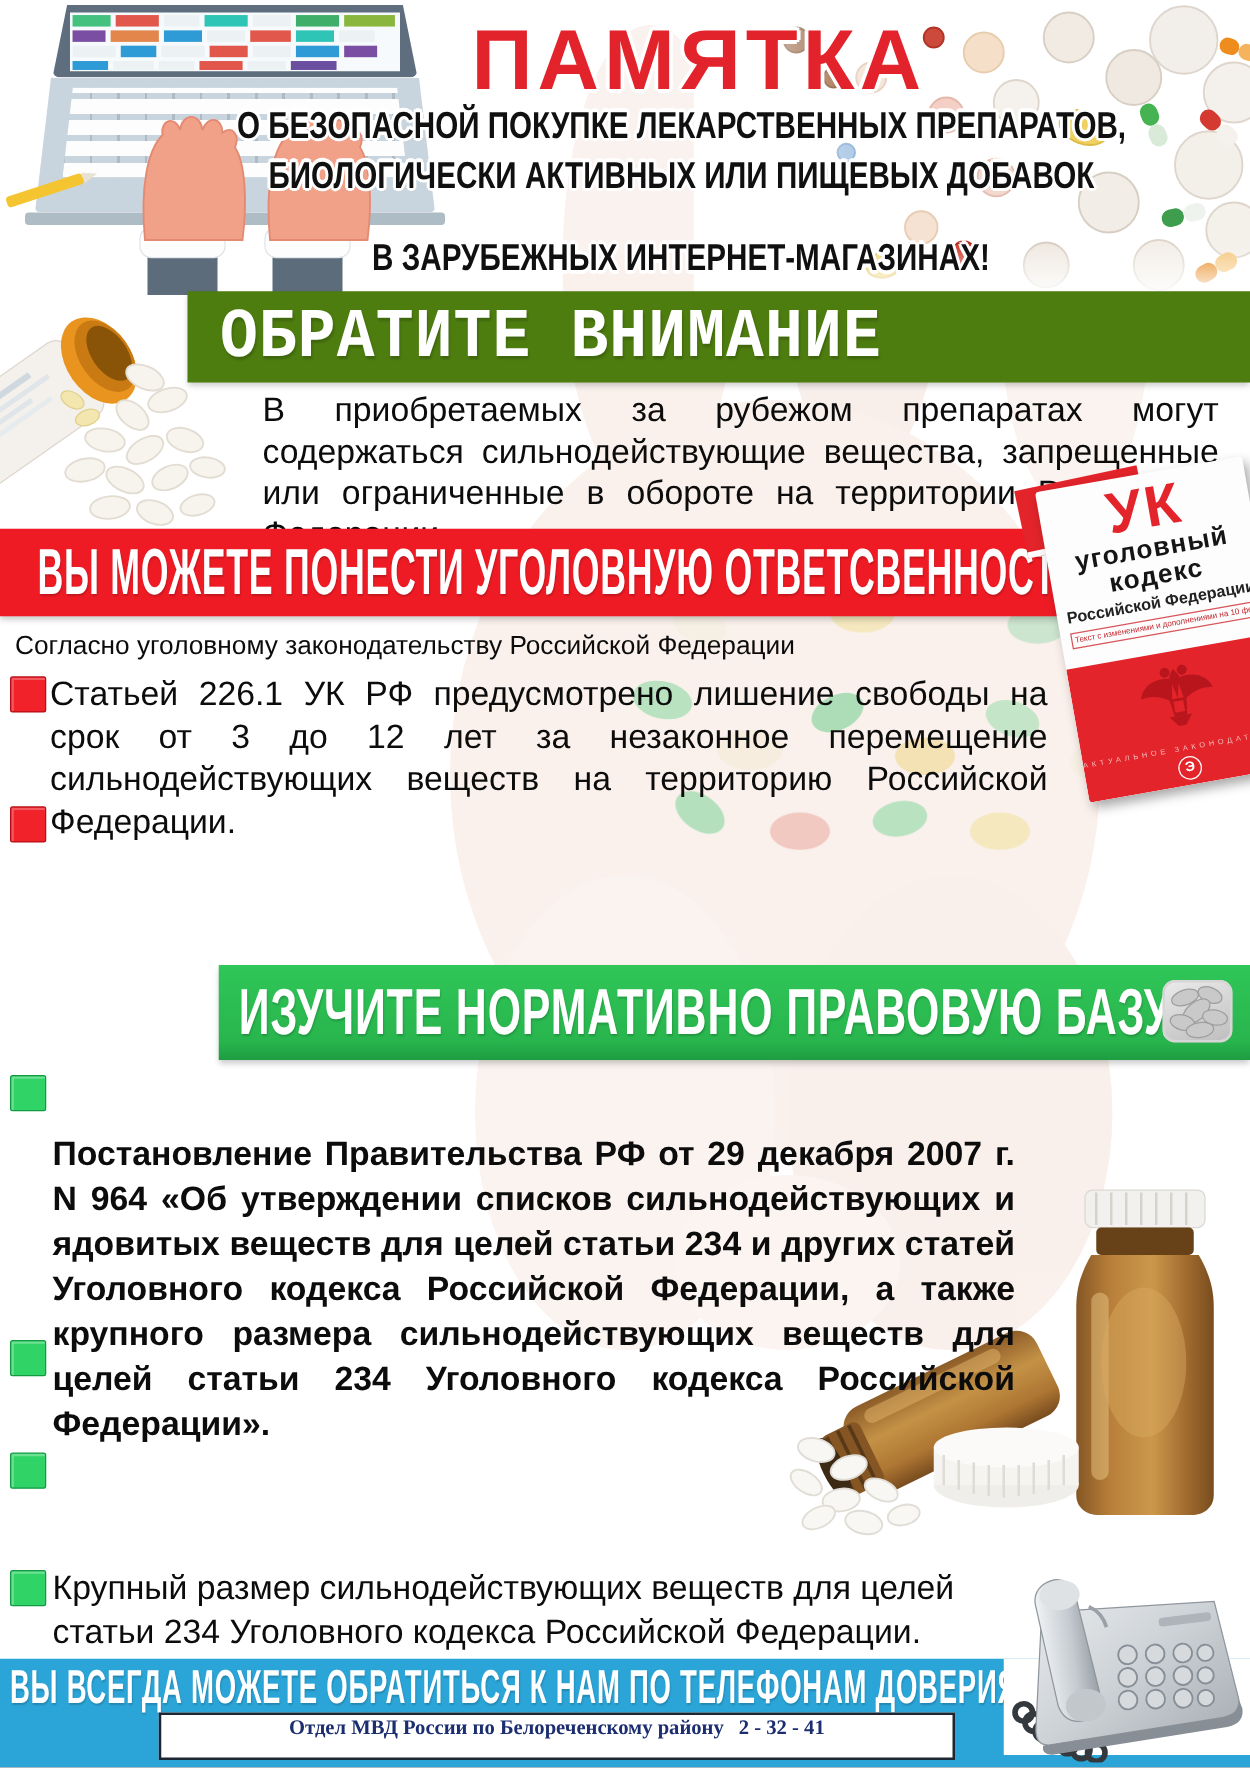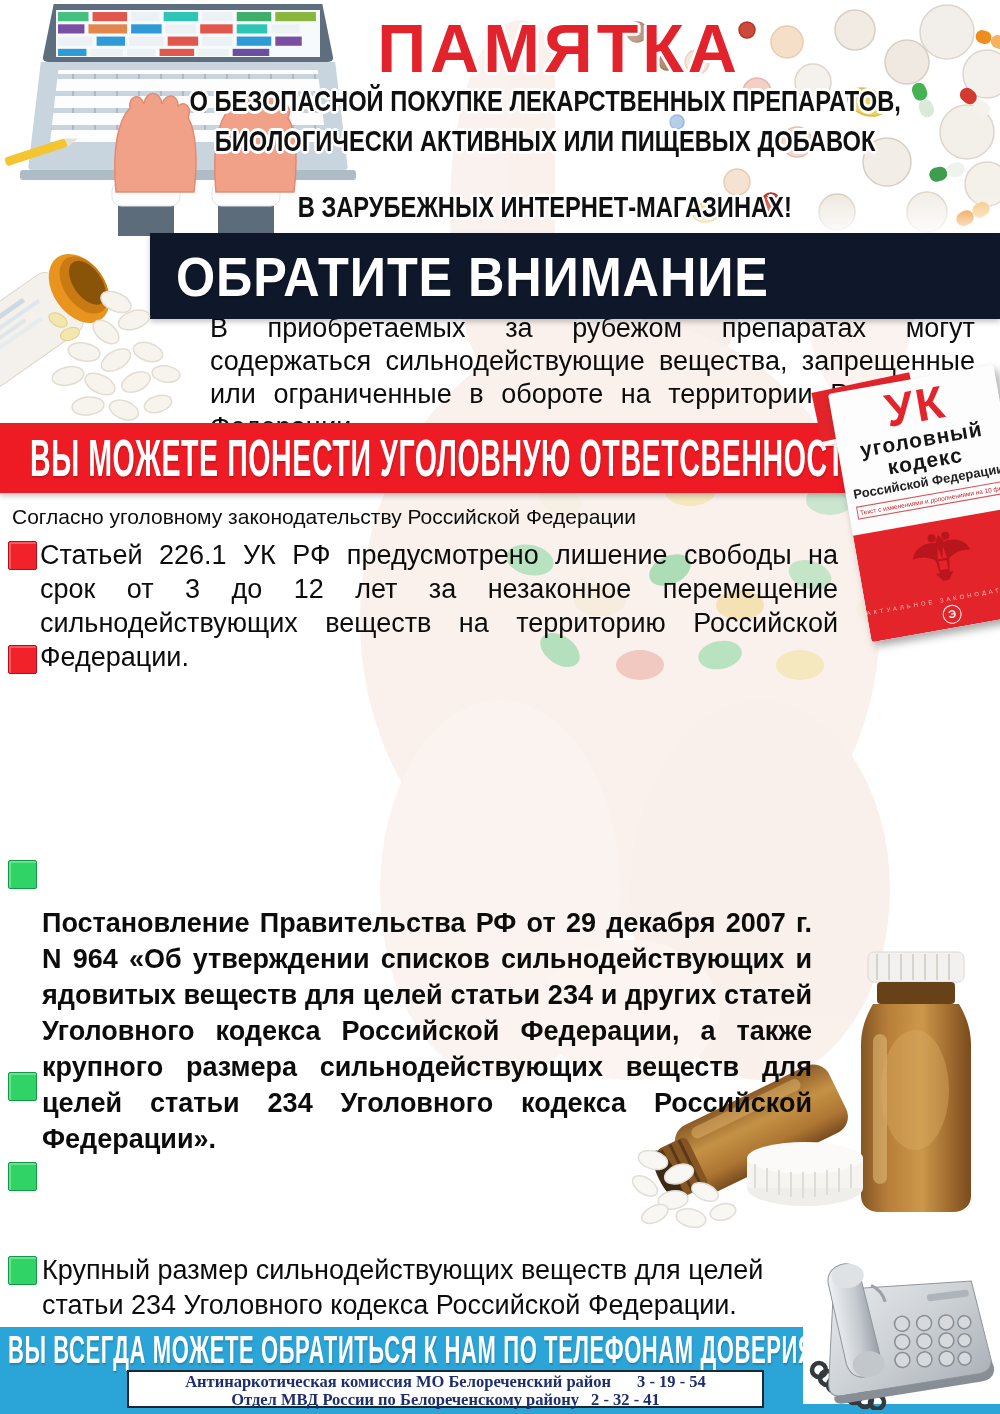--- a/index.html
+++ b/index.html
@@ -33,21 +33,21 @@
   .subtitle{margin-top:2px;}
   .subtitle span{display:inline-block;transform:scaleX(.79);transform-origin:center;white-space:nowrap;
                  font-weight:bold;font-size:30px;line-height:38px;color:#101010;
                  text-shadow:-3px 0 #fff,3px 0 #fff,0 -3px #fff,0 3px #fff,-2px -2px #fff,2px 2px #fff,-2px 2px #fff,2px -2px #fff;}
   .subtitle.gap{margin-top:28px;}
 
   
   .banner{z-index:4;display:flex;align-items:center;box-shadow:0 3px 5px rgba(0,0,0,.22);}
   .banner .btxt{display:inline-block;white-space:nowrap;font-weight:bold;color:#fff;
                 text-shadow:1px 2px 2px rgba(0,0,0,.18);transform-origin:left center;}
-  .banner-attention{left:150px;top:233px;width:850px;height:86px;background:#0f172a;}
+  .banner-attention{left:150px;top:233px;width:850px;height:73px;background:#4d7c0f;font-family:Liberation Mono, monospace;}
   .banner-attention .btxt{font-size:56px;transform:scaleX(.9);margin-left:26px;letter-spacing:1px;}
   .banner-criminal{left:0;top:423px;width:1000px;height:70px;background:#ee1b24;}
   .banner-criminal .btxt{font-size:52px;transform:scaleX(.55);margin-left:30px;letter-spacing:1px;}
   .banner-legal{left:175px;top:772px;width:825px;height:76px;background:linear-gradient(180deg,#30c658 0%,#28b54d 80%,#1e9c41 100%);}
   .banner-legal .btxt{font-size:52px;transform:scaleX(.66);margin-left:16px;letter-spacing:1px;}
   .banner-hotline{left:0;top:1327px;width:1000px;height:87px;background:#2ba5d8;box-shadow:none;align-items:flex-start;}
   .banner-hotline .btxt{font-size:38px;transform:scaleX(.58);margin-left:8px;margin-top:2px;letter-spacing:1px;}
 
   .pills-chip{position:absolute;right:14px;top:12px;width:56px;height:50px;border-radius:10px;
               background:linear-gradient(160deg,#ececec,#bdbdbd);box-shadow:inset 0 0 0 2px #d6d6d6;}
@@ -321,20 +321,35 @@
           <path d="M28,30 L42,30 L40,44 L30,44 Z"></path>
           <path d="M26,44 L44,44 L38,52 L32,52 Z"></path>
         </g>
         <rect x="31" y="32" width="8" height="9" fill="#e3242b"></rect>
       </svg>
       <div class="uk-series">АКТУАЛЬНОЕ ЗАКОНОДАТЕЛЬСТВО</div>
       <div class="uk-pub">Э</div>
     </div>
   </div>
 
+  <div class="abs banner banner-legal">
+    <span class="btxt">ИЗУЧИТЕ НОРМАТИВНО ПРАВОВУЮ БАЗУ</span>
+    <div class="pills-chip">
+      <svg width="56" height="50" viewBox="0 0 56 50" aria-hidden="true">
+        <g fill="#c9c9c9" stroke="#9e9e9e" stroke-width="1">
+          <ellipse cx="18" cy="14" rx="11" ry="6" transform="rotate(-18 18 14)"></ellipse>
+          <ellipse cx="38" cy="12" rx="10" ry="6" transform="rotate(22 38 12)"></ellipse>
+          <ellipse cx="27" cy="25" rx="13" ry="7" transform="rotate(-40 27 25)"></ellipse>
+          <ellipse cx="42" cy="30" rx="10" ry="6" transform="rotate(10 42 30)"></ellipse>
+          <ellipse cx="16" cy="34" rx="10" ry="6" transform="rotate(14 16 34)"></ellipse>
+          <ellipse cx="30" cy="40" rx="11" ry="6" transform="rotate(-8 30 40)"></ellipse>
+        </g>
+      </svg>
+    </div>
+  </div>
   <div class="abs bullet green" style="left:8px;top:860px;"></div>
   <div class="abs para legal-item1">Постановление Правительства РФ от 29 декабря 2007 г. N 964 «Об утверждении списков сильнодействующих и ядовитых веществ для целей статьи 234 и других статей Уголовного кодекса Российской Федерации, а также крупного размера сильнодействующих веществ для целей статьи 234 Уголовного кодекса Российской Федерации».</div>
   <div class="abs bullet green" style="left:8px;top:1072px;"></div>
   <div class="abs bullet green" style="left:8px;top:1162px;"></div>
   <div class="abs bullet green" style="left:8px;top:1256px;"></div>
   <div class="abs para legal-item4">Крупный размер сильнодействующих веществ для целей статьи 234 Уголовного кодекса Российской Федерации.</div>
 
   <svg class="abs bottles" viewBox="0 0 385 305" aria-hidden="true">
     <defs>
       <linearGradient id="amber" x1="0" y1="0" x2="1" y2="0">
@@ -408,23 +423,20 @@
       <ellipse cx="40" cy="284" rx="14" ry="8" transform="rotate(-26 40 284)"></ellipse>
       <ellipse cx="76" cy="288" rx="15" ry="9" transform="rotate(12 76 288)"></ellipse>
       <ellipse cx="108" cy="282" rx="13" ry="8" transform="rotate(-14 108 282)"></ellipse>
     </g>
   </svg>
 
   <div class="abs banner banner-hotline">
     <span class="btxt">ВЫ ВСЕГДА МОЖЕТЕ ОБРАТИТЬСЯ К НАМ ПО ТЕЛЕФОНАМ ДОВЕРИЯ</span>
   </div>
   <div class="abs contact-box">
-    <div class="contact-line">
-      <span>Антинаркотическая комиссия МО Белореченский район</span><span class="phone">3 - 19 - 54</span>
-    </div>
     <div class="contact-line second">
       <span>Отдел МВД России по Белореченскому району</span><span class="phone">2 - 32 - 41</span>
     </div>
   </div>
 
   <div class="abs phone-mask"></div>
   <svg class="abs phone-img" viewBox="0 0 219 168" aria-hidden="true">
     <defs>
       <linearGradient id="silver" x1="0" y1="0" x2="1" y2="1">
         <stop offset="0" stop-color="#e9ebed"></stop>

